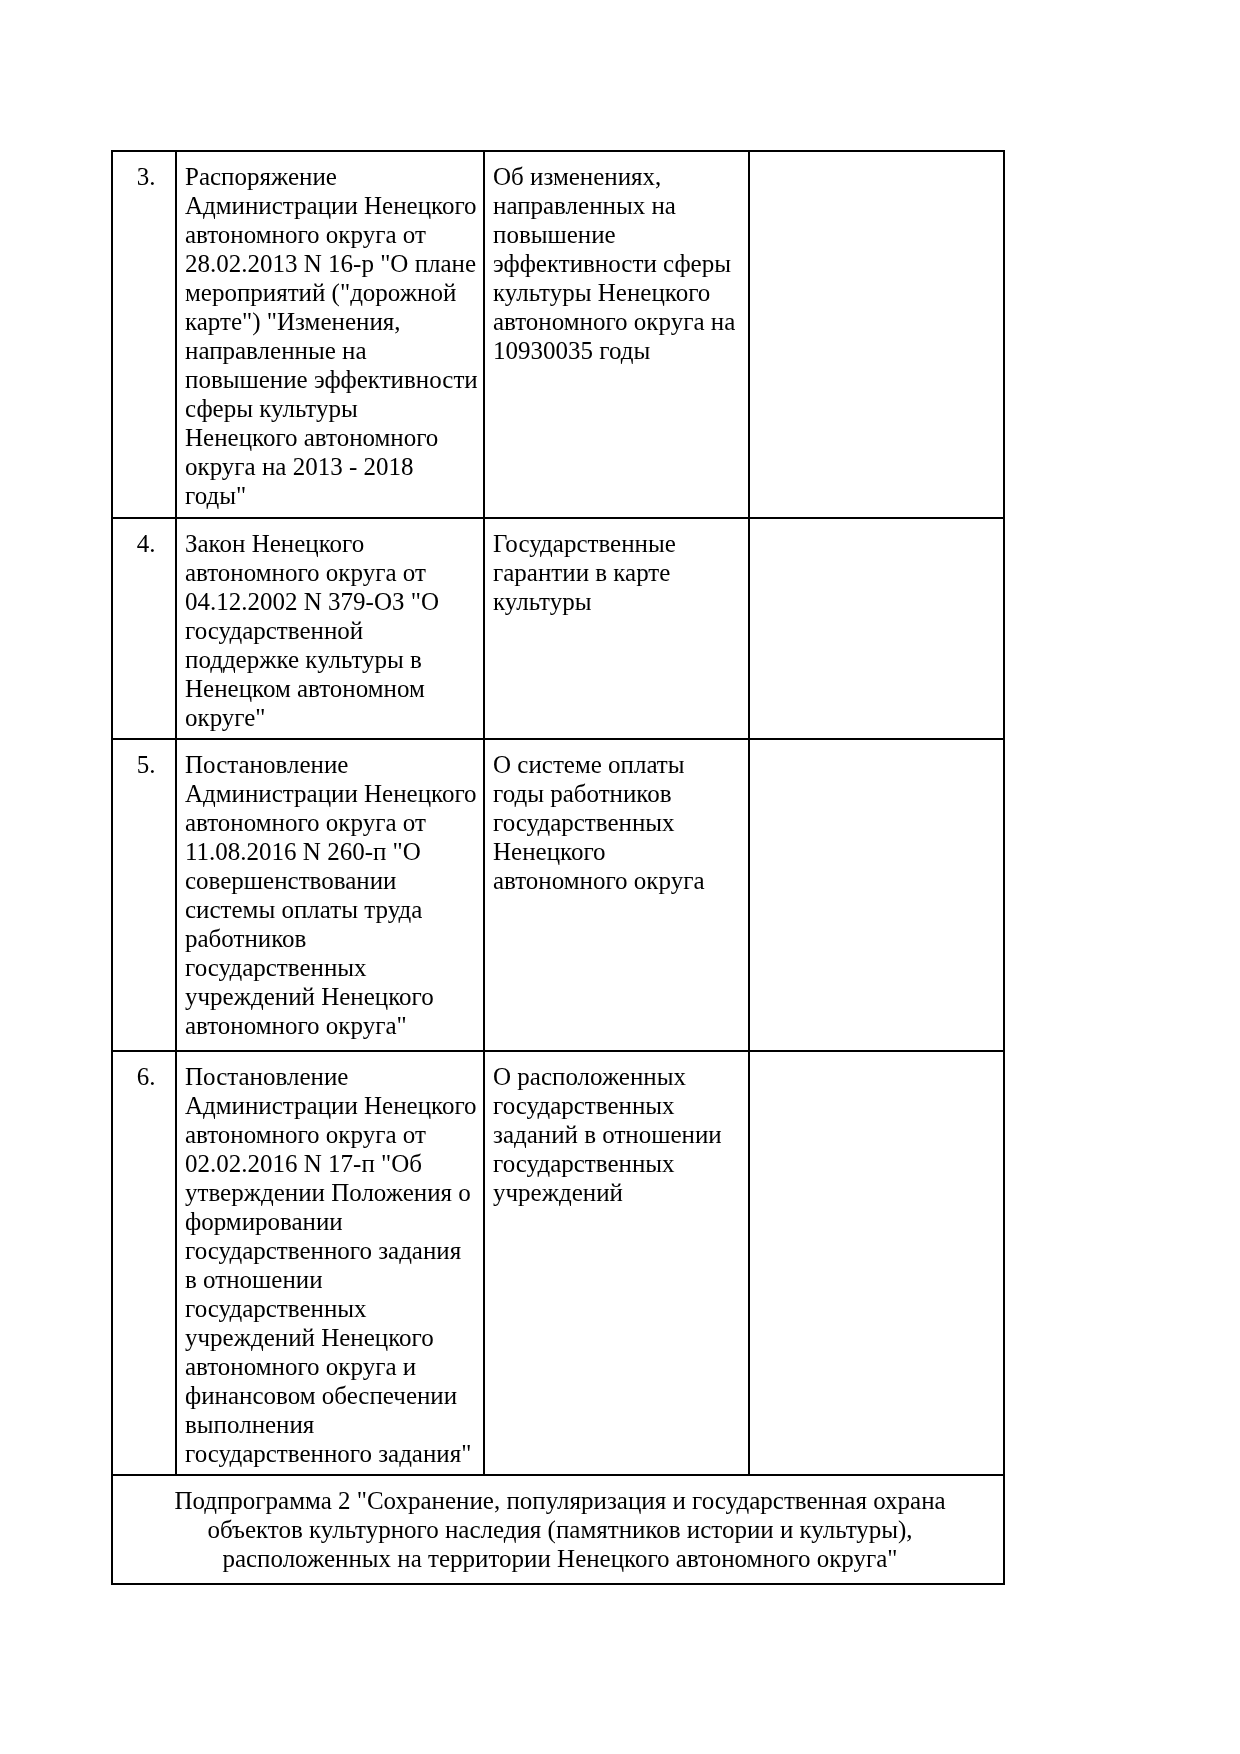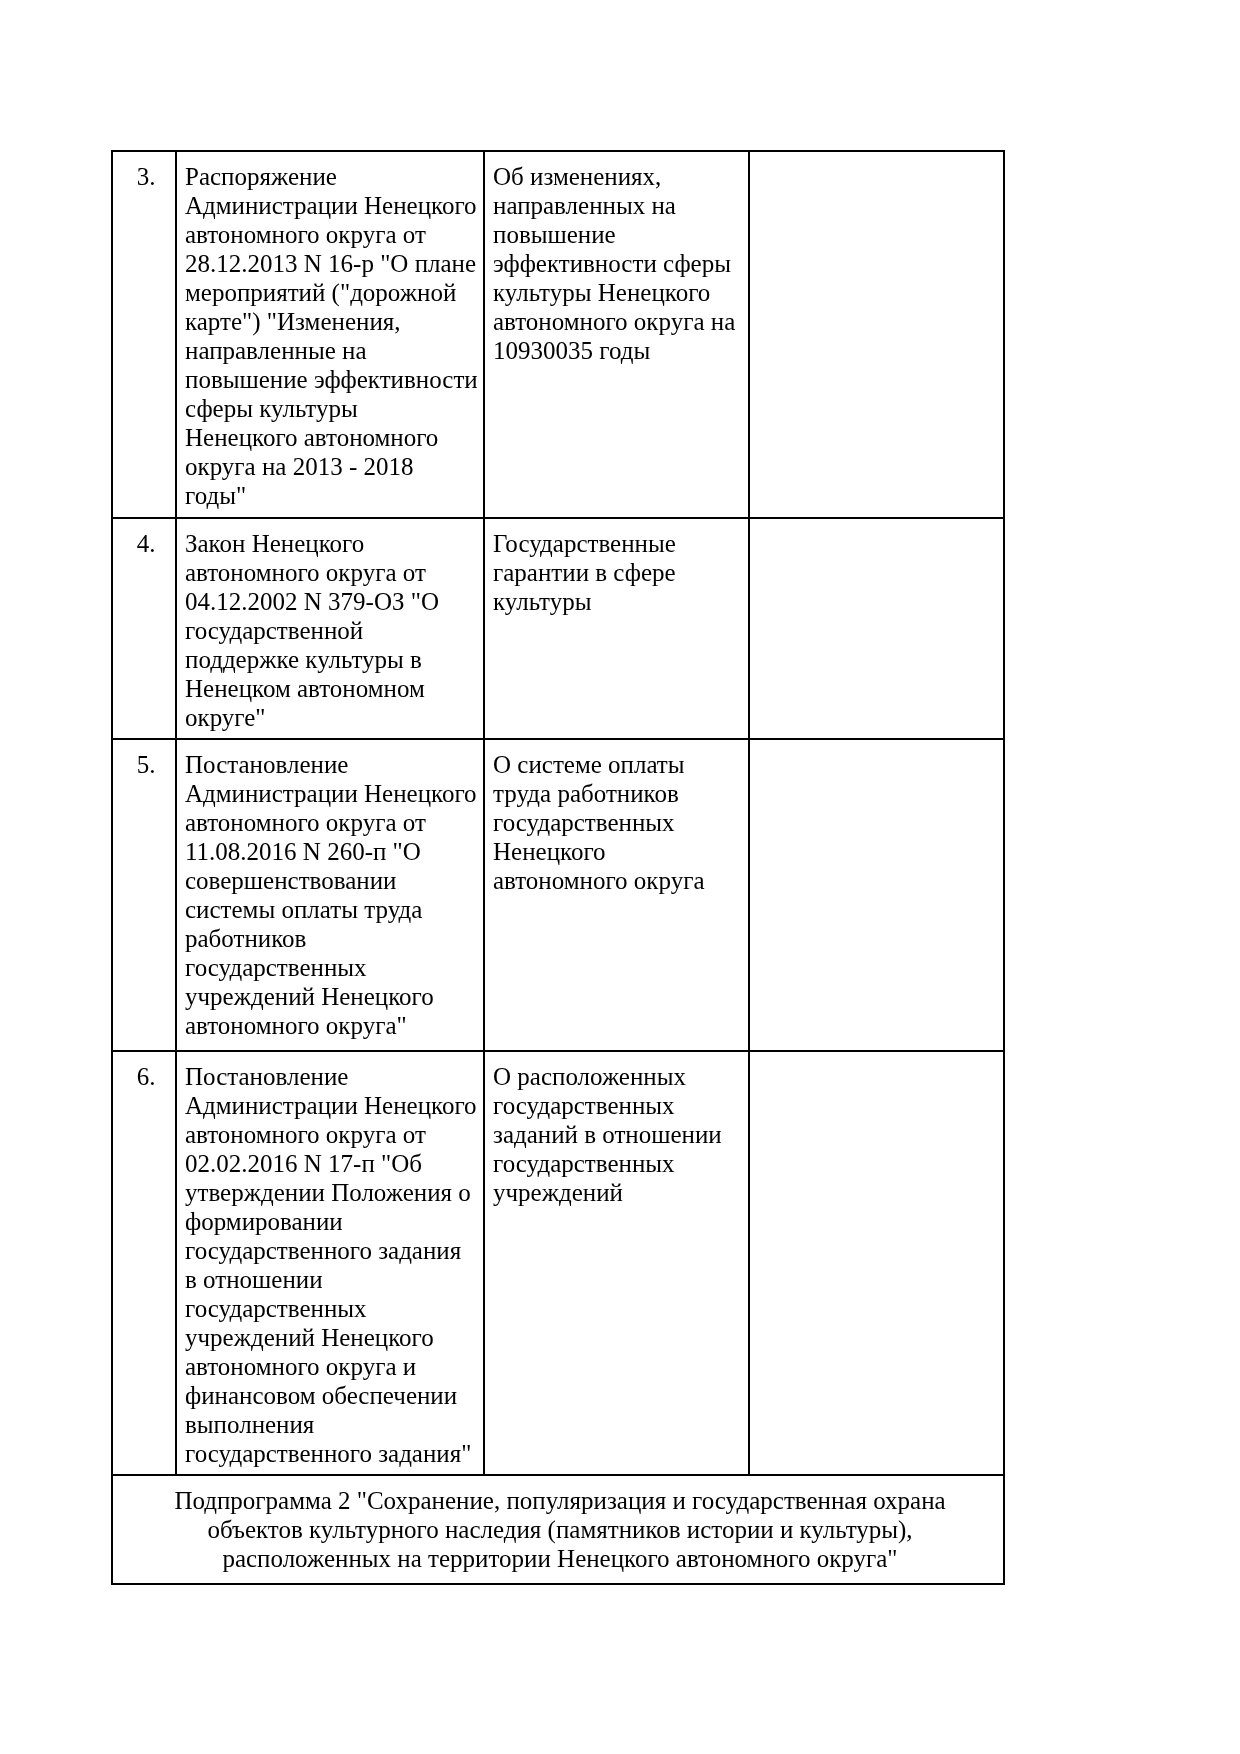--- a/index.html
+++ b/index.html
@@ -66,21 +66,21 @@
     </colgroup>
     <tbody>
       <tr class="row-3">
         <td class="num-cell">
           <div class="cell-text">3.</div>
         </td>
         <td>
           <div class="cell-text">Распоряжение
 Администрации Ненецкого
 автономного округа от
-28.12.2013 N 16-р "О плане
+28.02.2013 N 16-р "О плане
 мероприятий ("дорожной
 карте") "Изменения,
 направленные на
 повышение эффективности
 сферы культуры
 Ненецкого автономного
 округа на 2013 - 2018
 годы"</div>
         </td>
         <td>
@@ -104,21 +104,21 @@
           <div class="cell-text">Закон Ненецкого
 автономного округа от
 04.12.2002 N 379-ОЗ "О
 государственной
 поддержке культуры в
 Ненецком автономном
 округе"</div>
         </td>
         <td>
           <div class="cell-text">Государственные
-гарантии в сфере
+гарантии в карте
 культуры</div>
         </td>
         <td>
           <div class="cell-text"></div>
         </td>
       </tr>
       <tr class="row-5">
         <td class="num-cell">
           <div class="cell-text">5.</div>
         </td>
@@ -129,21 +129,21 @@
 11.08.2016 N 260-п "О
 совершенствовании
 системы оплаты труда
 работников
 государственных
 учреждений Ненецкого
 автономного округа"</div>
         </td>
         <td>
           <div class="cell-text">О системе оплаты
-труда работников
+годы работников
 государственных
 Ненецкого
 автономного округа</div>
         </td>
         <td>
           <div class="cell-text"></div>
         </td>
       </tr>
       <tr class="row-6">
         <td class="num-cell">

